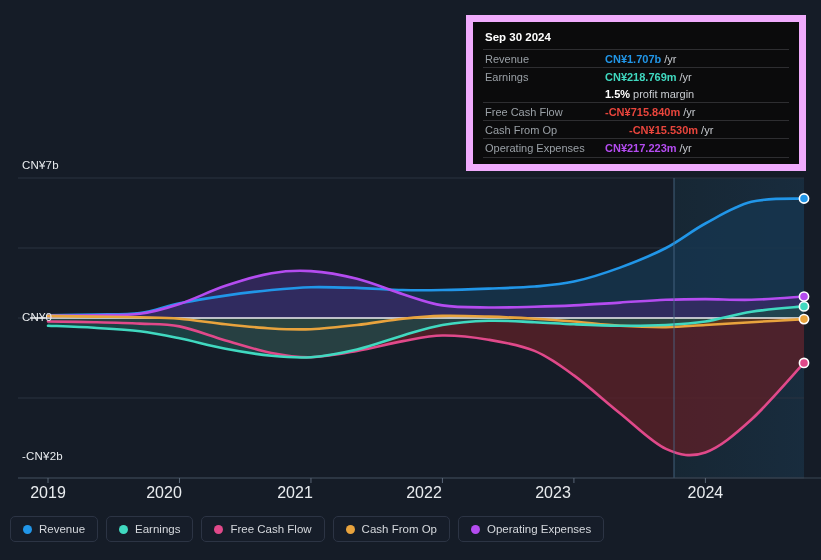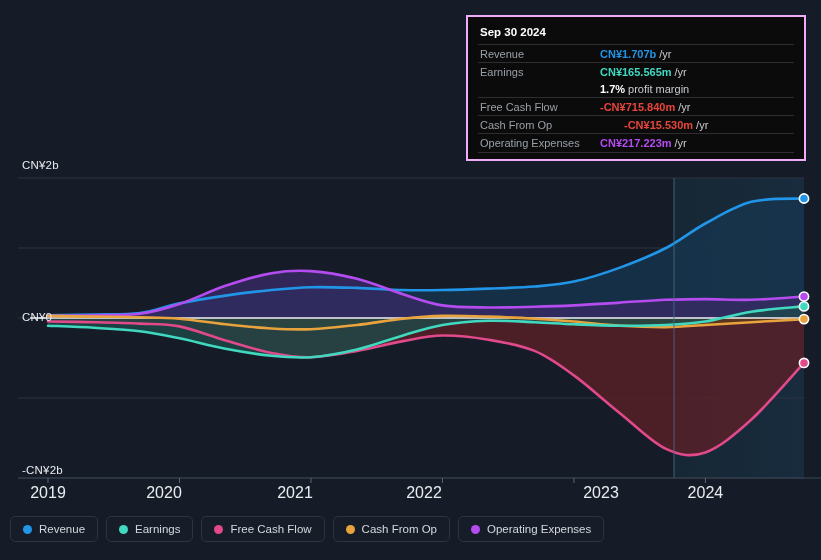--- a/index.html
+++ b/index.html
@@ -19,38 +19,38 @@
   
   .ylabel{
     position:absolute;
     font-size:11.5px;
     color:#e9ecef;
     letter-spacing:.2px;
     white-space:nowrap;
   }
   #ylabel-top{left:22px;top:159px;}
   #ylabel-zero{left:22px;top:311px;}
-  #ylabel-bottom{left:22px;top:464px;text-align:center;}
+  #ylabel-bottom{left:22px;top:450px;text-align:center;}
 
   .xlabel{
     position:absolute;
     top:484px;
     font-size:16px;
     color:#e9ecef;
     transform:translateX(-50%);
     white-space:nowrap;
   }
 
   
   #tooltip{
     position:absolute;
     left:466px;top:15px;
     width:340px;
     background:#0b0b0c;
-    border:2px solid #f0abfc;
+    border:7px solid #f0abfc;
     box-sizing:border-box;
     padding:8px 10px 6px 10px;
     z-index:40;
   }
   #tooltip-date{
     font-size:11.5px;font-weight:bold;color:#ffffff;
     padding:1px 0 6px 2px;
   }
   .tt-row{
     display:flex;align-items:center;
@@ -143,49 +143,49 @@
     <g id="xticks">
         <line x1="48" y1="478" x2="48" y2="483" stroke="#5a6676" stroke-width="1"></line>
         <line x1="179.47826086956522" y1="478" x2="179.47826086956522" y2="483" stroke="#5a6676" stroke-width="1"></line>
         <line x1="310.95652173913044" y1="478" x2="310.95652173913044" y2="483" stroke="#5a6676" stroke-width="1"></line>
         <line x1="442.4347826086956" y1="478" x2="442.4347826086956" y2="483" stroke="#5a6676" stroke-width="1"></line>
         <line x1="573.9130434782609" y1="478" x2="573.9130434782609" y2="483" stroke="#5a6676" stroke-width="1"></line>
         <line x1="705.3913043478261" y1="478" x2="705.3913043478261" y2="483" stroke="#5a6676" stroke-width="1"></line>
       </g>
   </svg>
 
-  <div class="ylabel" id="ylabel-top">CN¥2b</div>
+  <div class="ylabel" id="ylabel-top">CN¥7b</div>
   <div class="ylabel" id="ylabel-zero">CN¥0</div>
   <div class="ylabel" id="ylabel-bottom">-CN¥2b</div>
 
   <div id="xlabels">
       <div class="xlabel" style="left: 48px;">2019</div>
       <div class="xlabel" style="left: 164px;">2020</div>
       <div class="xlabel" style="left: 295px;">2021</div>
       <div class="xlabel" style="left: 424px;">2022</div>
-      <div class="xlabel" style="left: 601px;">2023</div>
+      <div class="xlabel" style="left: 553px;">2023</div>
       <div class="xlabel" style="left: 705.391px;">2024</div>
     </div>
 
   <div id="tooltip">
     <div id="tooltip-date">Sep 30 2024</div>
     <div id="tooltip-rows">
         <div class="tt-row">
           <div class="tt-label">Revenue</div>
           <div class="tt-value" style="color: rgb(33, 150, 232);">CN¥1.707b</div>
           <div class="tt-unit">/yr</div>
         </div>
         <div class="tt-row">
           <div class="tt-label">Earnings</div>
-          <div class="tt-value" style="color: rgb(64, 217, 192);">CN¥165.565m</div>
+          <div class="tt-value" style="color: rgb(64, 217, 192);">CN¥218.769m</div>
           <div class="tt-unit">/yr</div>
         </div>
         <div class="tt-row noline">
           <div class="tt-label"></div>
-          <div class="tt-value" style="color: rgb(255, 255, 255);">1.7%</div>
+          <div class="tt-value" style="color: rgb(255, 255, 255);">1.5%</div>
           <div class="tt-sub">profit margin</div>
         </div>
         <div class="tt-row">
           <div class="tt-label">Free Cash Flow</div>
           <div class="tt-value" style="color: rgb(232, 69, 60);">-CN¥715.840m</div>
           <div class="tt-unit">/yr</div>
         </div>
         <div class="tt-row">
           <div class="tt-label">Cash From Op</div>
           <div class="tt-value" style="color: rgb(232, 69, 60); margin-left: 24px;">-CN¥15.530m</div>

